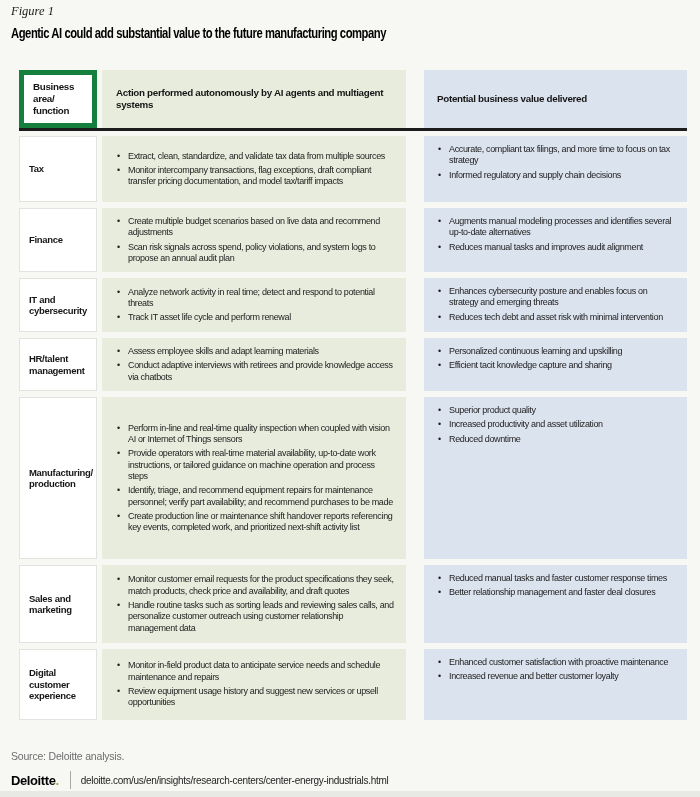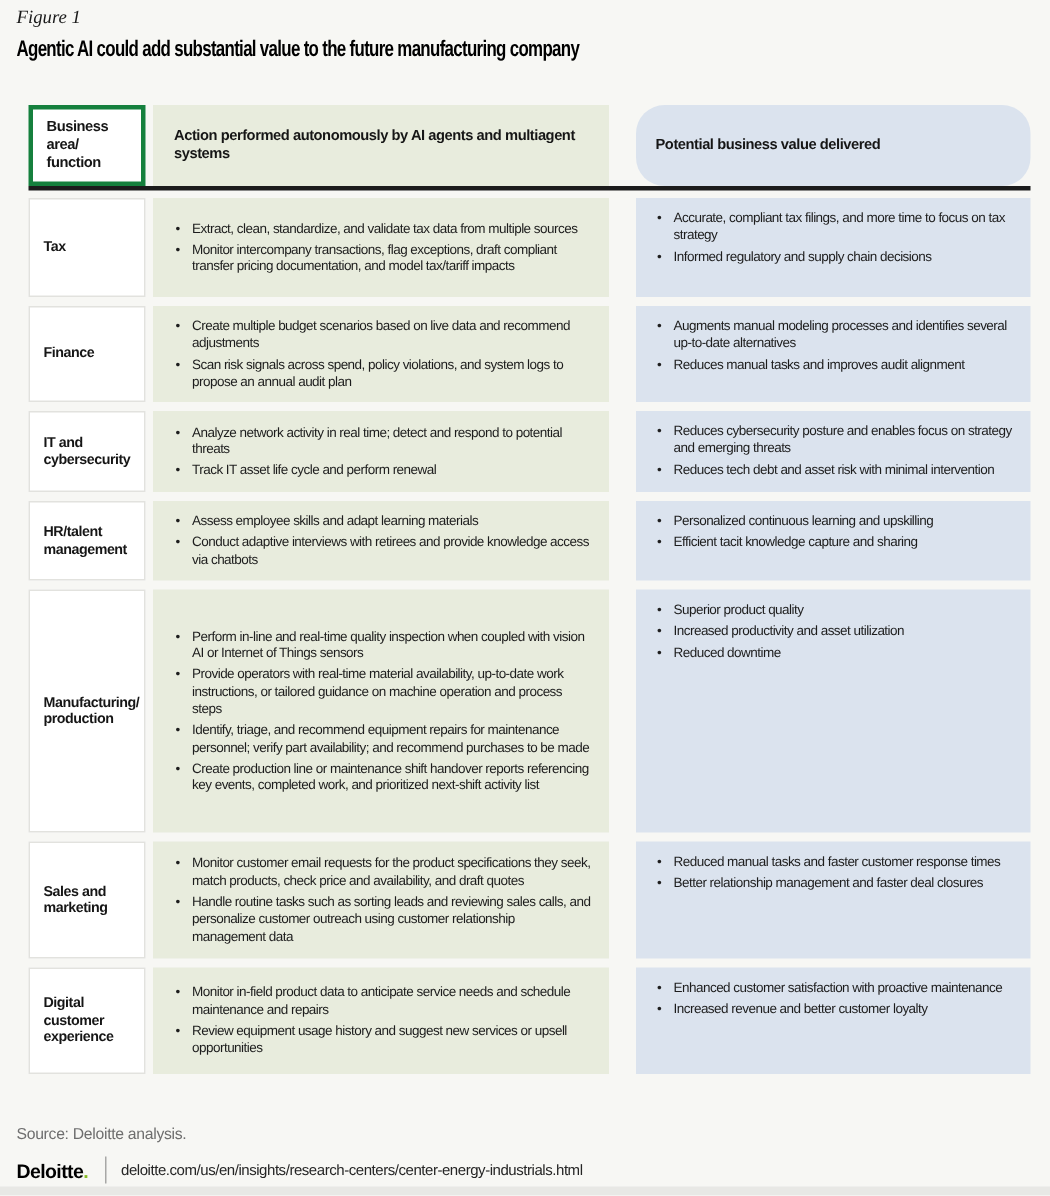--- a/index.html
+++ b/index.html
@@ -40,25 +40,25 @@
     padding:8px 12px 8px 14px;
   }
   .value-cell {
     background:#dbe3ee;
     display:flex; flex-direction:column; 
     padding:8px 12px 8px 13px;
   }
   .header-row { margin-bottom:0; }
   .header-row .cell { min-height:52px; }
   .header-cell-label {
-    background:#ffffff; border:3px solid #15803d;
+    background:#ffffff; border:5px solid #15803d;
     display:flex; align-items:center; padding:6px 5px 6px 9px;
   }
   .header-cell-green { background:#e8ecdd; display:flex; align-items:center; padding:6px 14px; }
-  .header-cell-blue  { background:#dbe3ee; display:flex; align-items:center; padding:6px 13px;border-radius:19px; }
+  .header-cell-blue  { background:#dbe3ee; display:flex; align-items:center; padding:6px 13px; }
   .header-text { font-weight:bold; font-size:9.8px; letter-spacing:-0.3px; line-height:12px; color:#161616; }
   .preline { white-space:pre-line; }
   .black-rule { height:3px; background:#1c1c1c; margin-bottom:5px; }
   ul.bullets { list-style:none; }
   ul.bullets li {
     position:relative; padding-left:12px;
     font-size:9px; letter-spacing:-0.35px; line-height:11.3px; color:#1d1d1d;
   }
   ul.bullets li + li { margin-top:3px; }
   ul.bullets li::before {
@@ -148,21 +148,21 @@
 cybersecurity</span>
     </div>
     <div class="c2 cell action-cell">
       <ul class="bullets">
         <li>Analyze network activity in real time; detect and respond to potential threats</li>
         <li>Track IT asset life cycle and perform renewal</li>
       </ul>
     </div>
     <div class="c3 cell value-cell">
       <ul class="bullets">
-        <li>Reduces cybersecurity posture and enables focus on strategy and emerging threats</li>
+        <li>Enhances cybersecurity posture and enables focus on strategy and emerging threats</li>
         <li>Reduces tech debt and asset risk with minimal intervention</li>
       </ul>
     </div>
   </div>
 
   <div class="row r3">
     <div class="c1 cell label-cell">
       <span class="preline">HR/talent
 management</span>
     </div>

